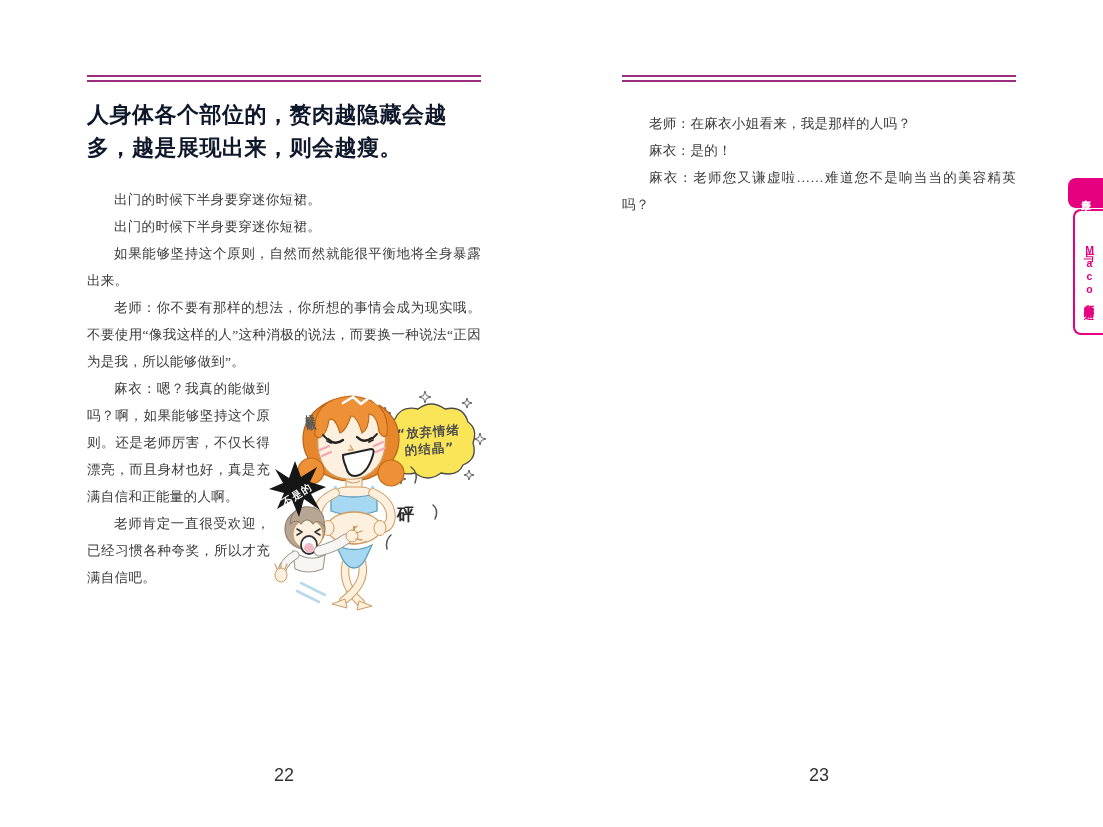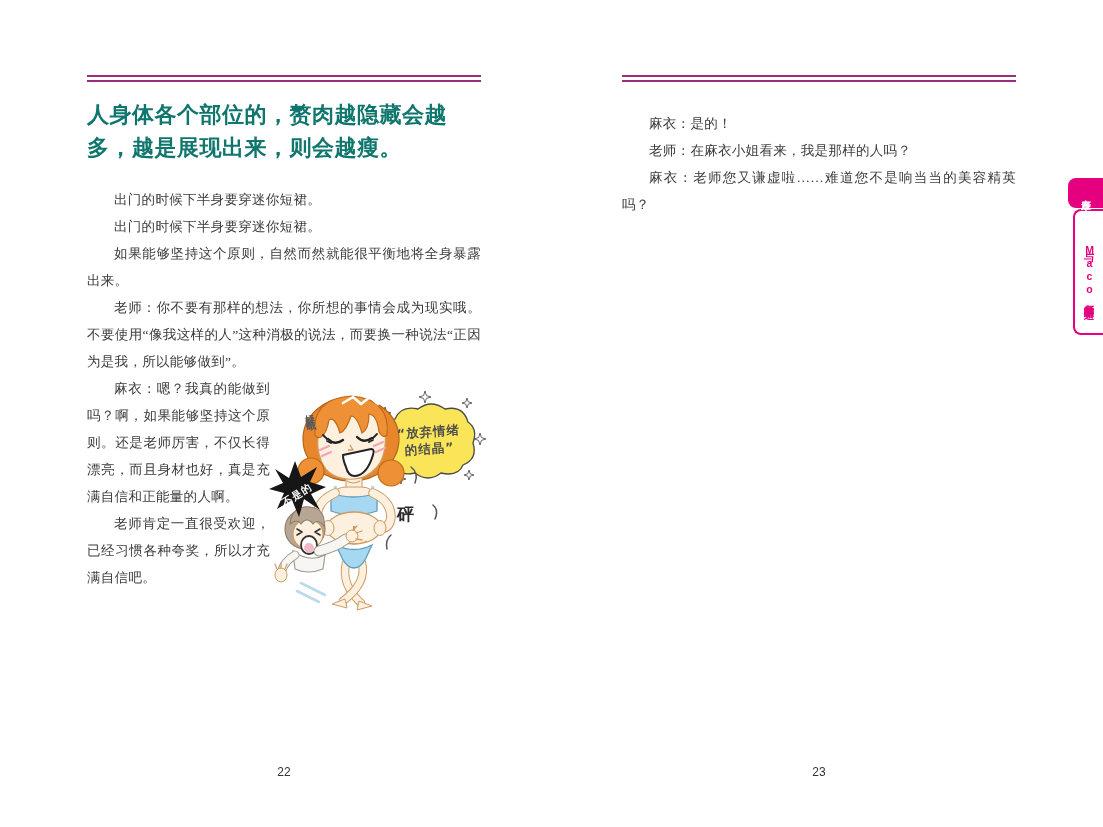--- a/index.html
+++ b/index.html
@@ -8,21 +8,21 @@
     font-family:"Liberation Serif","DejaVu Serif",serif;color:#3b3b3b;
   }
   .page{position:absolute;top:75px;width:394px;}
   .page-left{left:87px;}
   .page-right{left:622px;}
   .rule{height:3px;border-top:2px solid #9b2d7f;border-bottom:2px solid #9b2d7f;}
   .body-text{font-size:13.5px;line-height:27px;text-align:justify;letter-spacing:0.3px;}
   .intro{margin:28px 0 0 0;}
   .heading{
     margin:16px 0 0 0;font-family:"Liberation Sans","DejaVu Sans",sans-serif;
-    font-size:22px;line-height:33px;font-weight:bold;color:#0f766e;letter-spacing:0.5px;
+    font-size:22px;line-height:33px;font-weight:bold;color:#0f172a;letter-spacing:0.5px;
   }
   .paras{margin-top:22px;}
   .paras p{margin:0;text-indent:2em;}
   .wrap-block{margin-top:0;}
   .wrap-block p{margin:0;text-indent:2em;}
   .illustration{float:right;width:205px;height:240px;position:relative;margin:2px 0 0 6px;}
   .illu{position:absolute;left:-3px;top:0;width:235px;height:240px;}
   .illu svg{overflow:visible;display:block;}
   .overlay{position:absolute;font-family:"DejaVu Sans","Liberation Sans",sans-serif;}
   .hand-note{
@@ -33,21 +33,21 @@
     left:2px;top:104px;width:44px;text-align:center;transform:rotate(-32deg);
     color:#ffffff;font-size:10px;font-weight:bold;letter-spacing:1px;
   }
   .bubble-text{
     left:112px;top:46px;width:88px;text-align:center;transform:rotate(-4deg);
     font-size:12.5px;font-weight:bold;color:#4f4f4f;line-height:17px;letter-spacing:1px;
   }
   .sfx{left:124px;top:124px;font-size:17px;font-weight:bold;color:#2b2b2b;}
   .page-num{
     position:absolute;top:765px;width:394px;text-align:center;
-    font-size:12px;color:#333;font-family:"Liberation Sans","DejaVu Sans",sans-serif;
+    font-size:18px;color:#333;font-family:"Liberation Sans","DejaVu Sans",sans-serif;
   }
   .page-num-left{left:87px;} .page-num-right{left:622px;}
   .side-tab{position:absolute;right:0;top:178px;width:35px;}
   .tab-chapter{
     width:35px;height:30px;background:#e4007f;border-radius:8px 0 0 8px;
     display:flex;align-items:center;justify-content:center;
     writing-mode:vertical-rl;text-orientation:upright;
     color:#fff;font-size:10px;font-weight:bold;letter-spacing:1px;
     font-family:"Liberation Sans","DejaVu Sans",sans-serif;
   }
@@ -197,22 +197,22 @@
       </div>
 
       <p>麻衣：嗯？我真的能做到吗？啊，如果能够坚持这个原则。还是老师厉害，不仅长得漂亮，而且身材也好，真是充满自信和正能量的人啊。</p>
       <p>老师肯定一直很受欢迎，已经习惯各种夸奖，所以才充满自信吧。</p>
     </div>
   </div>
 
   <div class="page page-right">
     <div class="rule"></div>
     <div class="paras body-text" style="margin-top:28px;">
+      <p>老师：在麻衣小姐看来，我是那样的人吗？</p>
       <p>麻衣：是的！</p>
-      <p>老师：在麻衣小姐看来，我是那样的人吗？</p>
       <p>麻衣：老师您又谦虚啦……难道您不是响当当的美容精英吗？</p>
     </div>
   </div>
 
   <div class="side-tab">
     <div class="tab-chapter">序章</div>
     <div class="tab-title">与Maco老师的邂逅</div>
   </div>
 
   <div class="page-num page-num-left">22</div>

